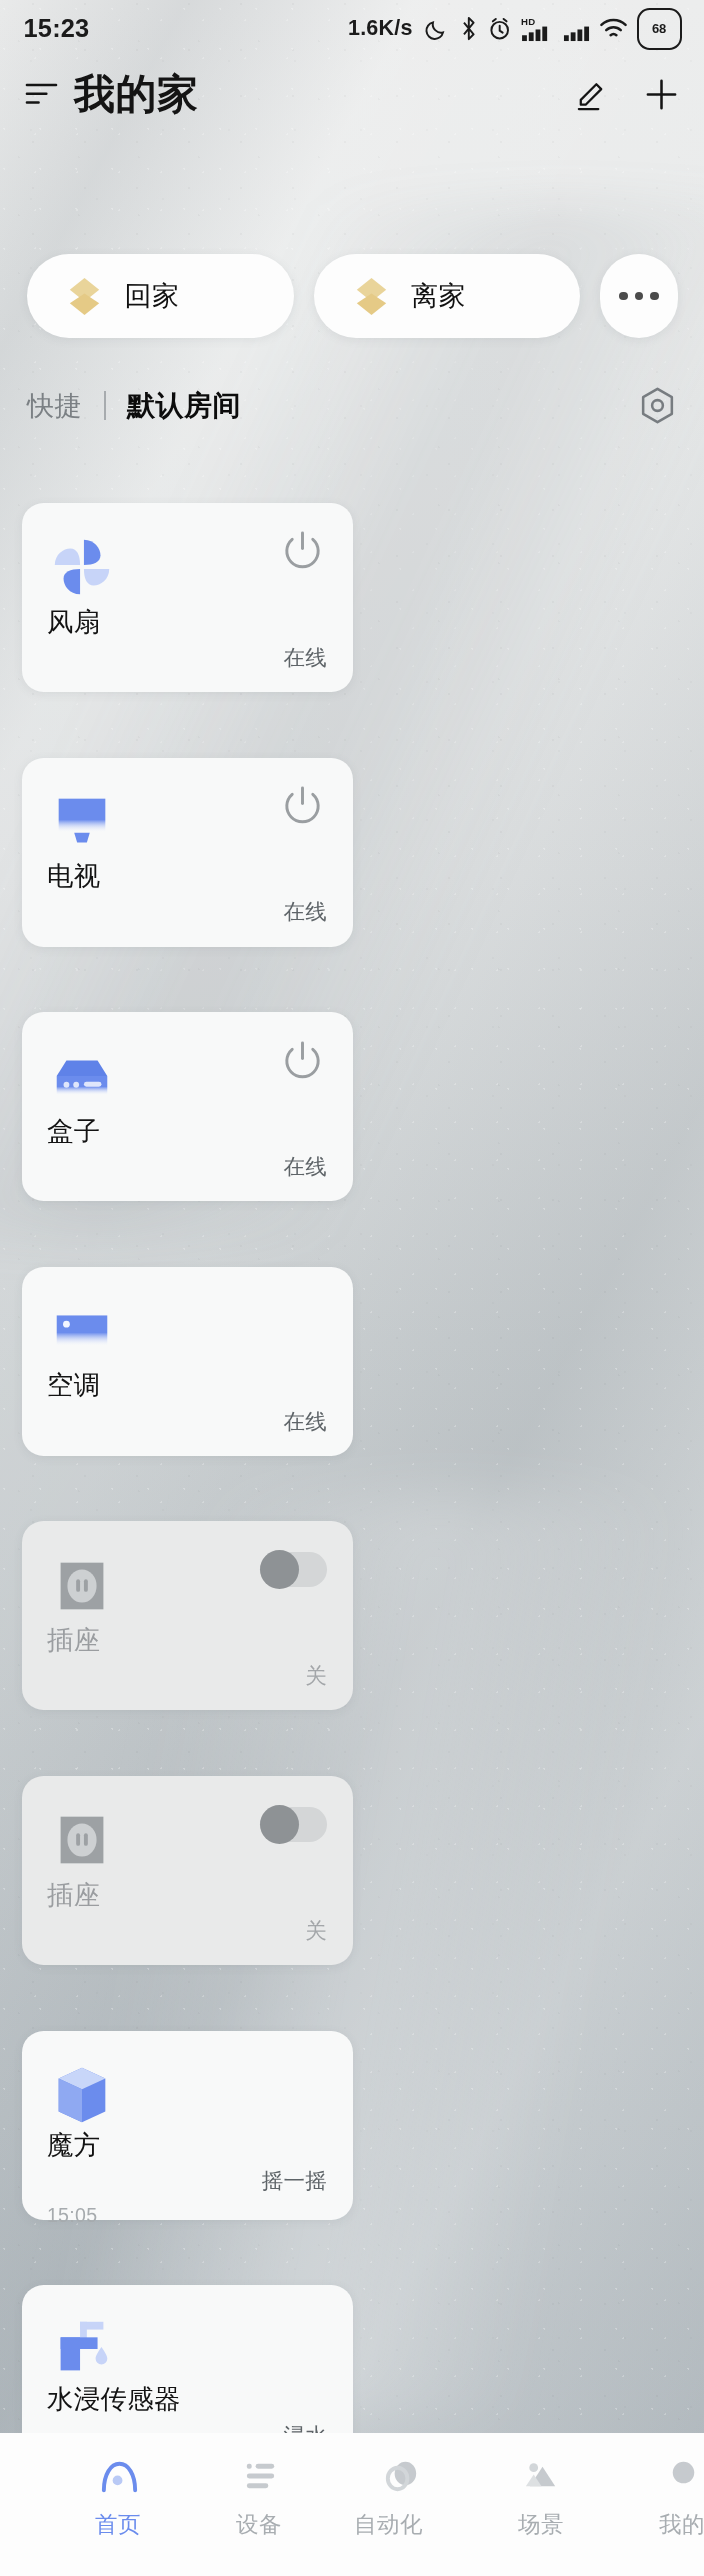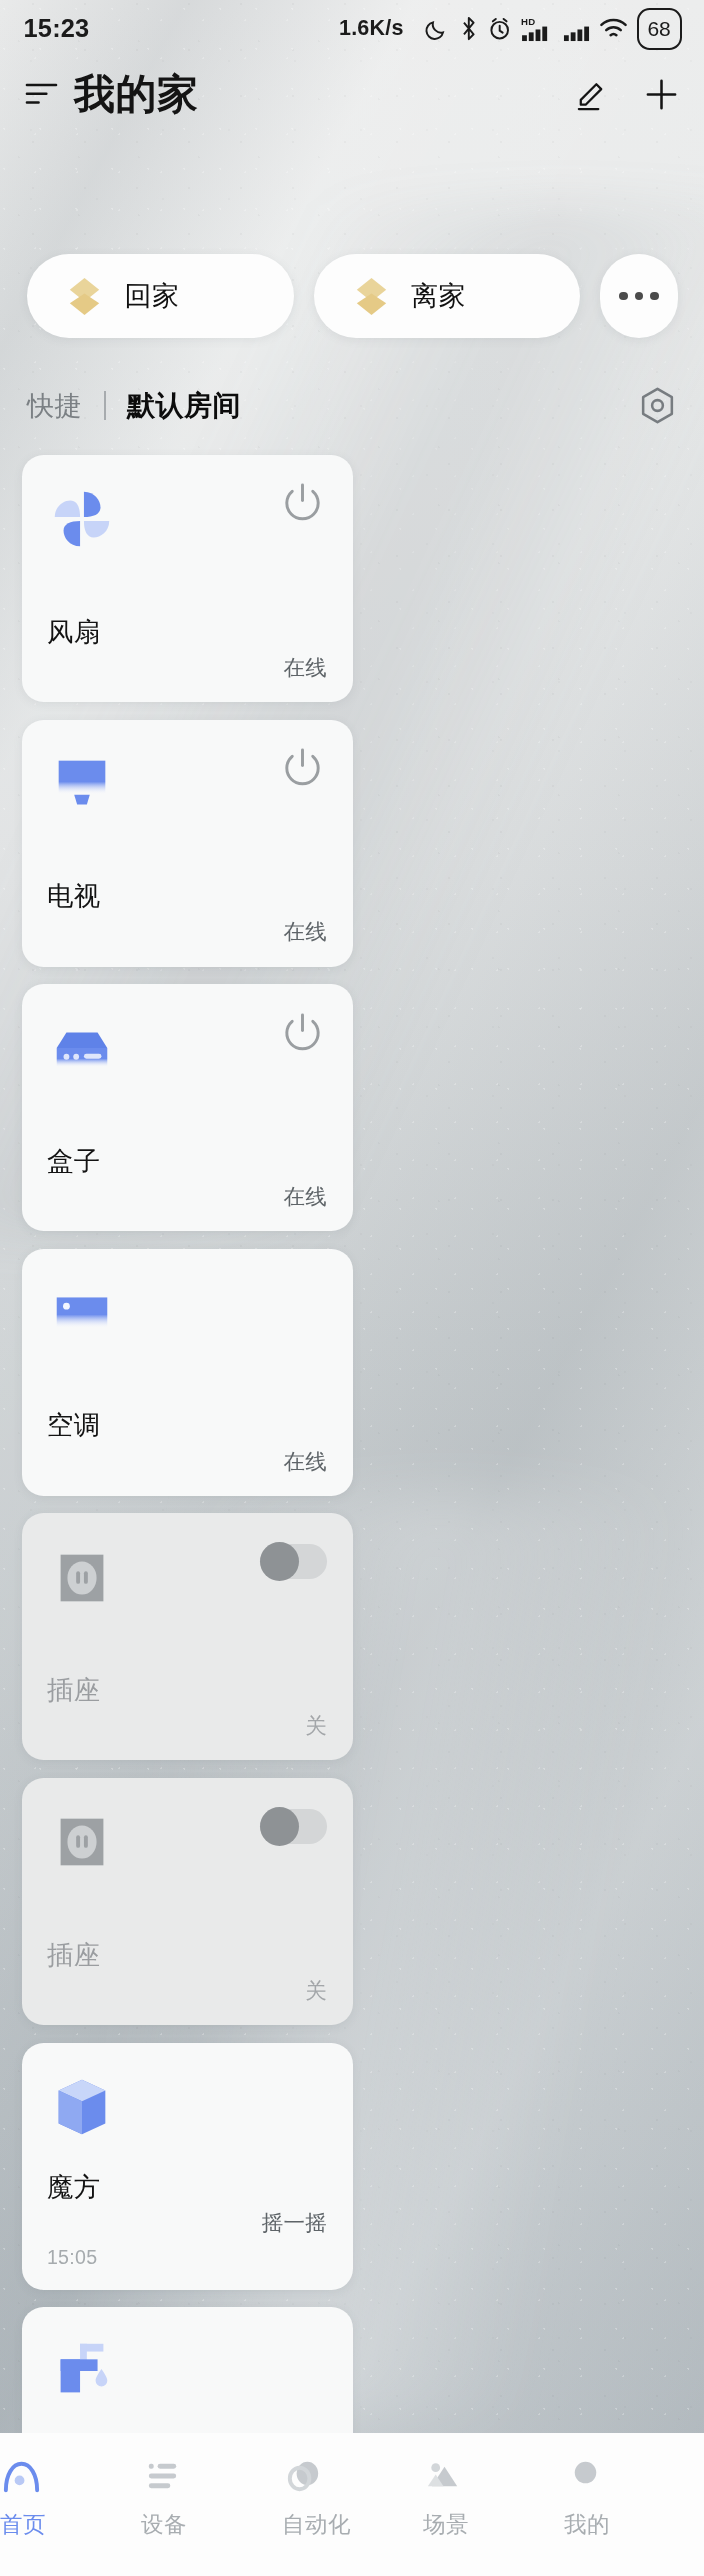--- a/index.html
+++ b/index.html
@@ -85,32 +85,32 @@
     font-weight: 600;
     letter-spacing: 0.2px;
   }
   #status-time { font-size: 25.4px; font-weight: 600; }
   #status-right {
     margin-left: auto;
     display: flex;
     align-items: center;
     gap: 8.8px;
   }
-  #netspeed { font-size: 21.5px; font-weight: 600; margin-right: 12px; }
+  #netspeed { font-size: 21.5px; font-weight: 600; margin-right: 3px; }
   .sicon { display: block; }
   .battery {
     display: flex;
     align-items: center;
     justify-content: center;
     width: 45px;
     height: 42px;
     border: 2.4px solid #1b1b1b;
     border-radius: 12.7px;
-    font-size: 21px;
-    font-weight: 400;
+    font-size: 13px;
+    font-weight: 700;
     letter-spacing: -0.3px;
   }
 
   
   #header {
     position: relative;
     height: 74px;
     display: flex;
     align-items: center;
     padding: 0 25.4px;
@@ -228,28 +228,29 @@
     position: relative;
     display: flex;
     flex-wrap: wrap;
     gap: 17.6px;
     padding: 0 21.5px;
     margin-top: 27px;
     align-content: flex-start;
   }
   .card {
     width: 331px;
-    height: 247px;
+    height: 189px;
     border-radius: 21.5px;
     background: #f8f9f9;
     position: relative;
     padding: 25.4px 25.4px 21.5px 25.4px;
     display: flex;
     flex-direction: column;
     box-shadow: 0 2px 9.8px rgba(90,100,110,.10);
+    margin-top: 48px;
   }
   .card.off { background: #e9eaea; }
 
   .card-icon {
     width: 70px; height: 70px;
     margin-top: 3.9px;
     flex: none;
   }
   .card-text { margin-top: auto; }
   .card-name {
@@ -307,21 +308,21 @@
     height: 143px;
     background: #fdfdfd;
     display: flex;
     align-items: flex-start;
     padding-top: 21.5px;
   }
   .nav-item {
     flex: 1 1 0;
     display: flex;
     flex-direction: column;
-    align-items: flex-start;
+    align-items: flex-end;
     gap: 11.7px;
   }
   .nav-ico { width: 43px; height: 43px; }
   .nav-label {
     font-size: 22.5px;
     color: #a8adb1;
     letter-spacing: 0.5px;
   }
   .nav-item.active .nav-label { color: #6b8ced; }
 

